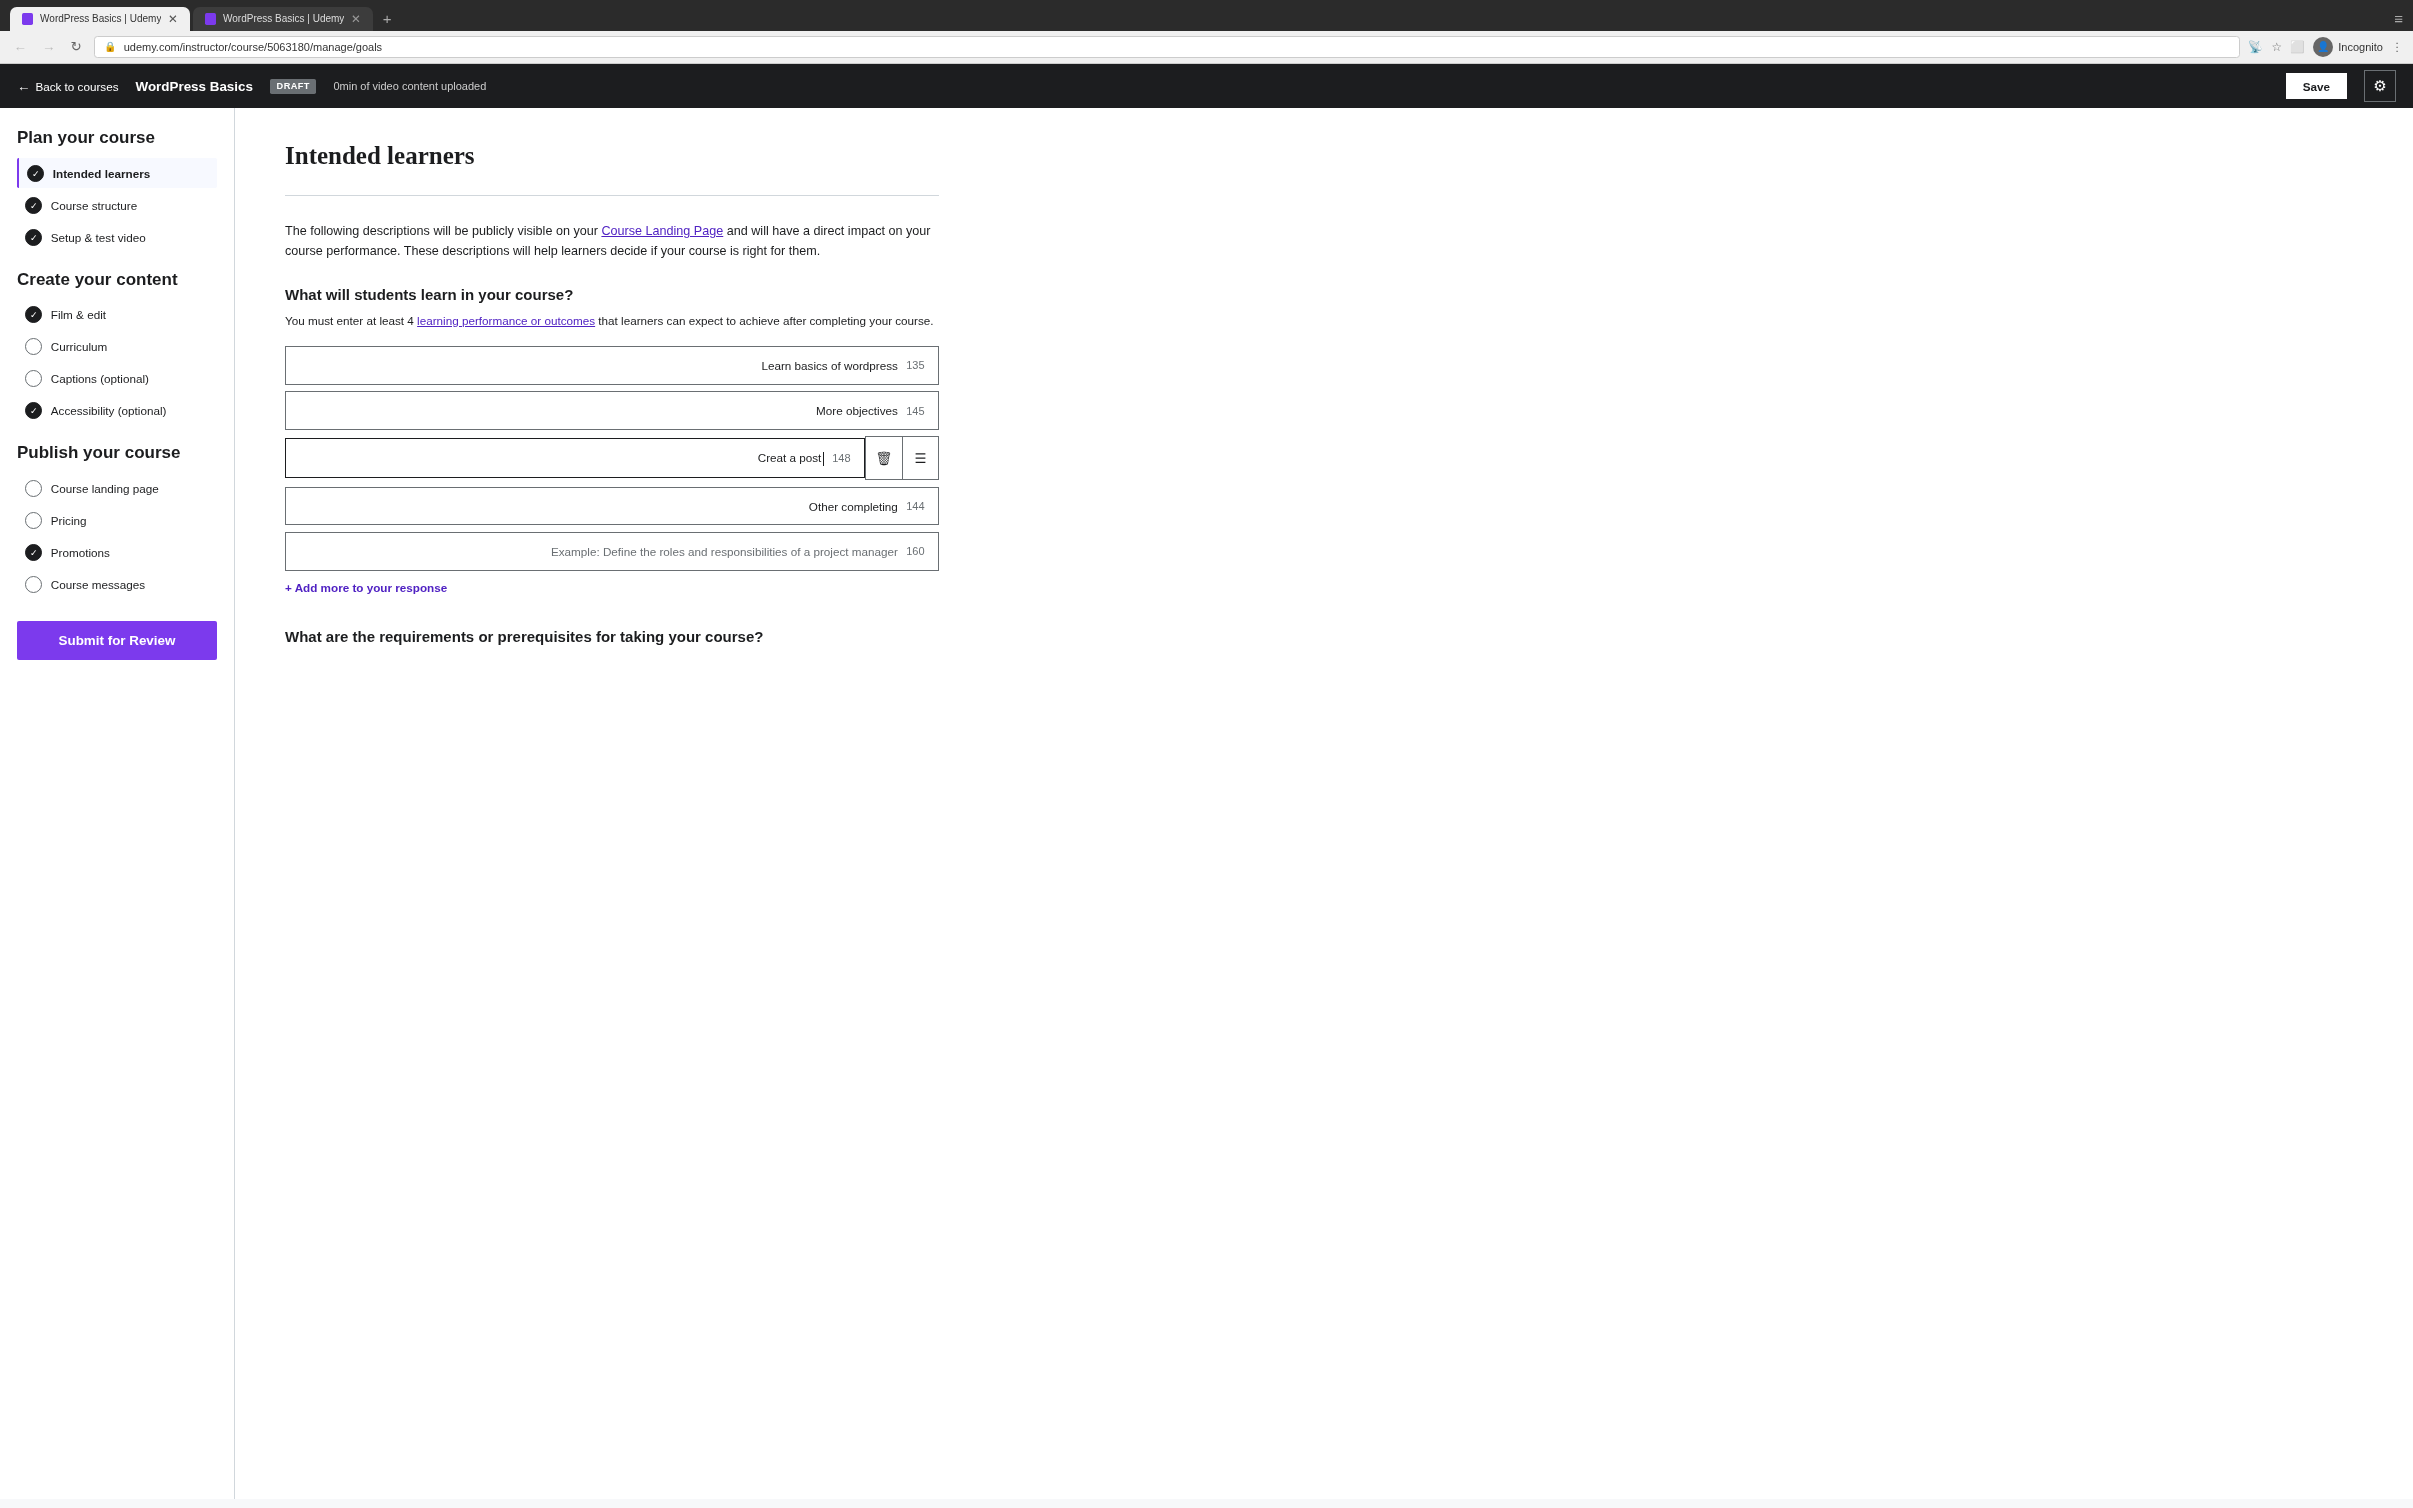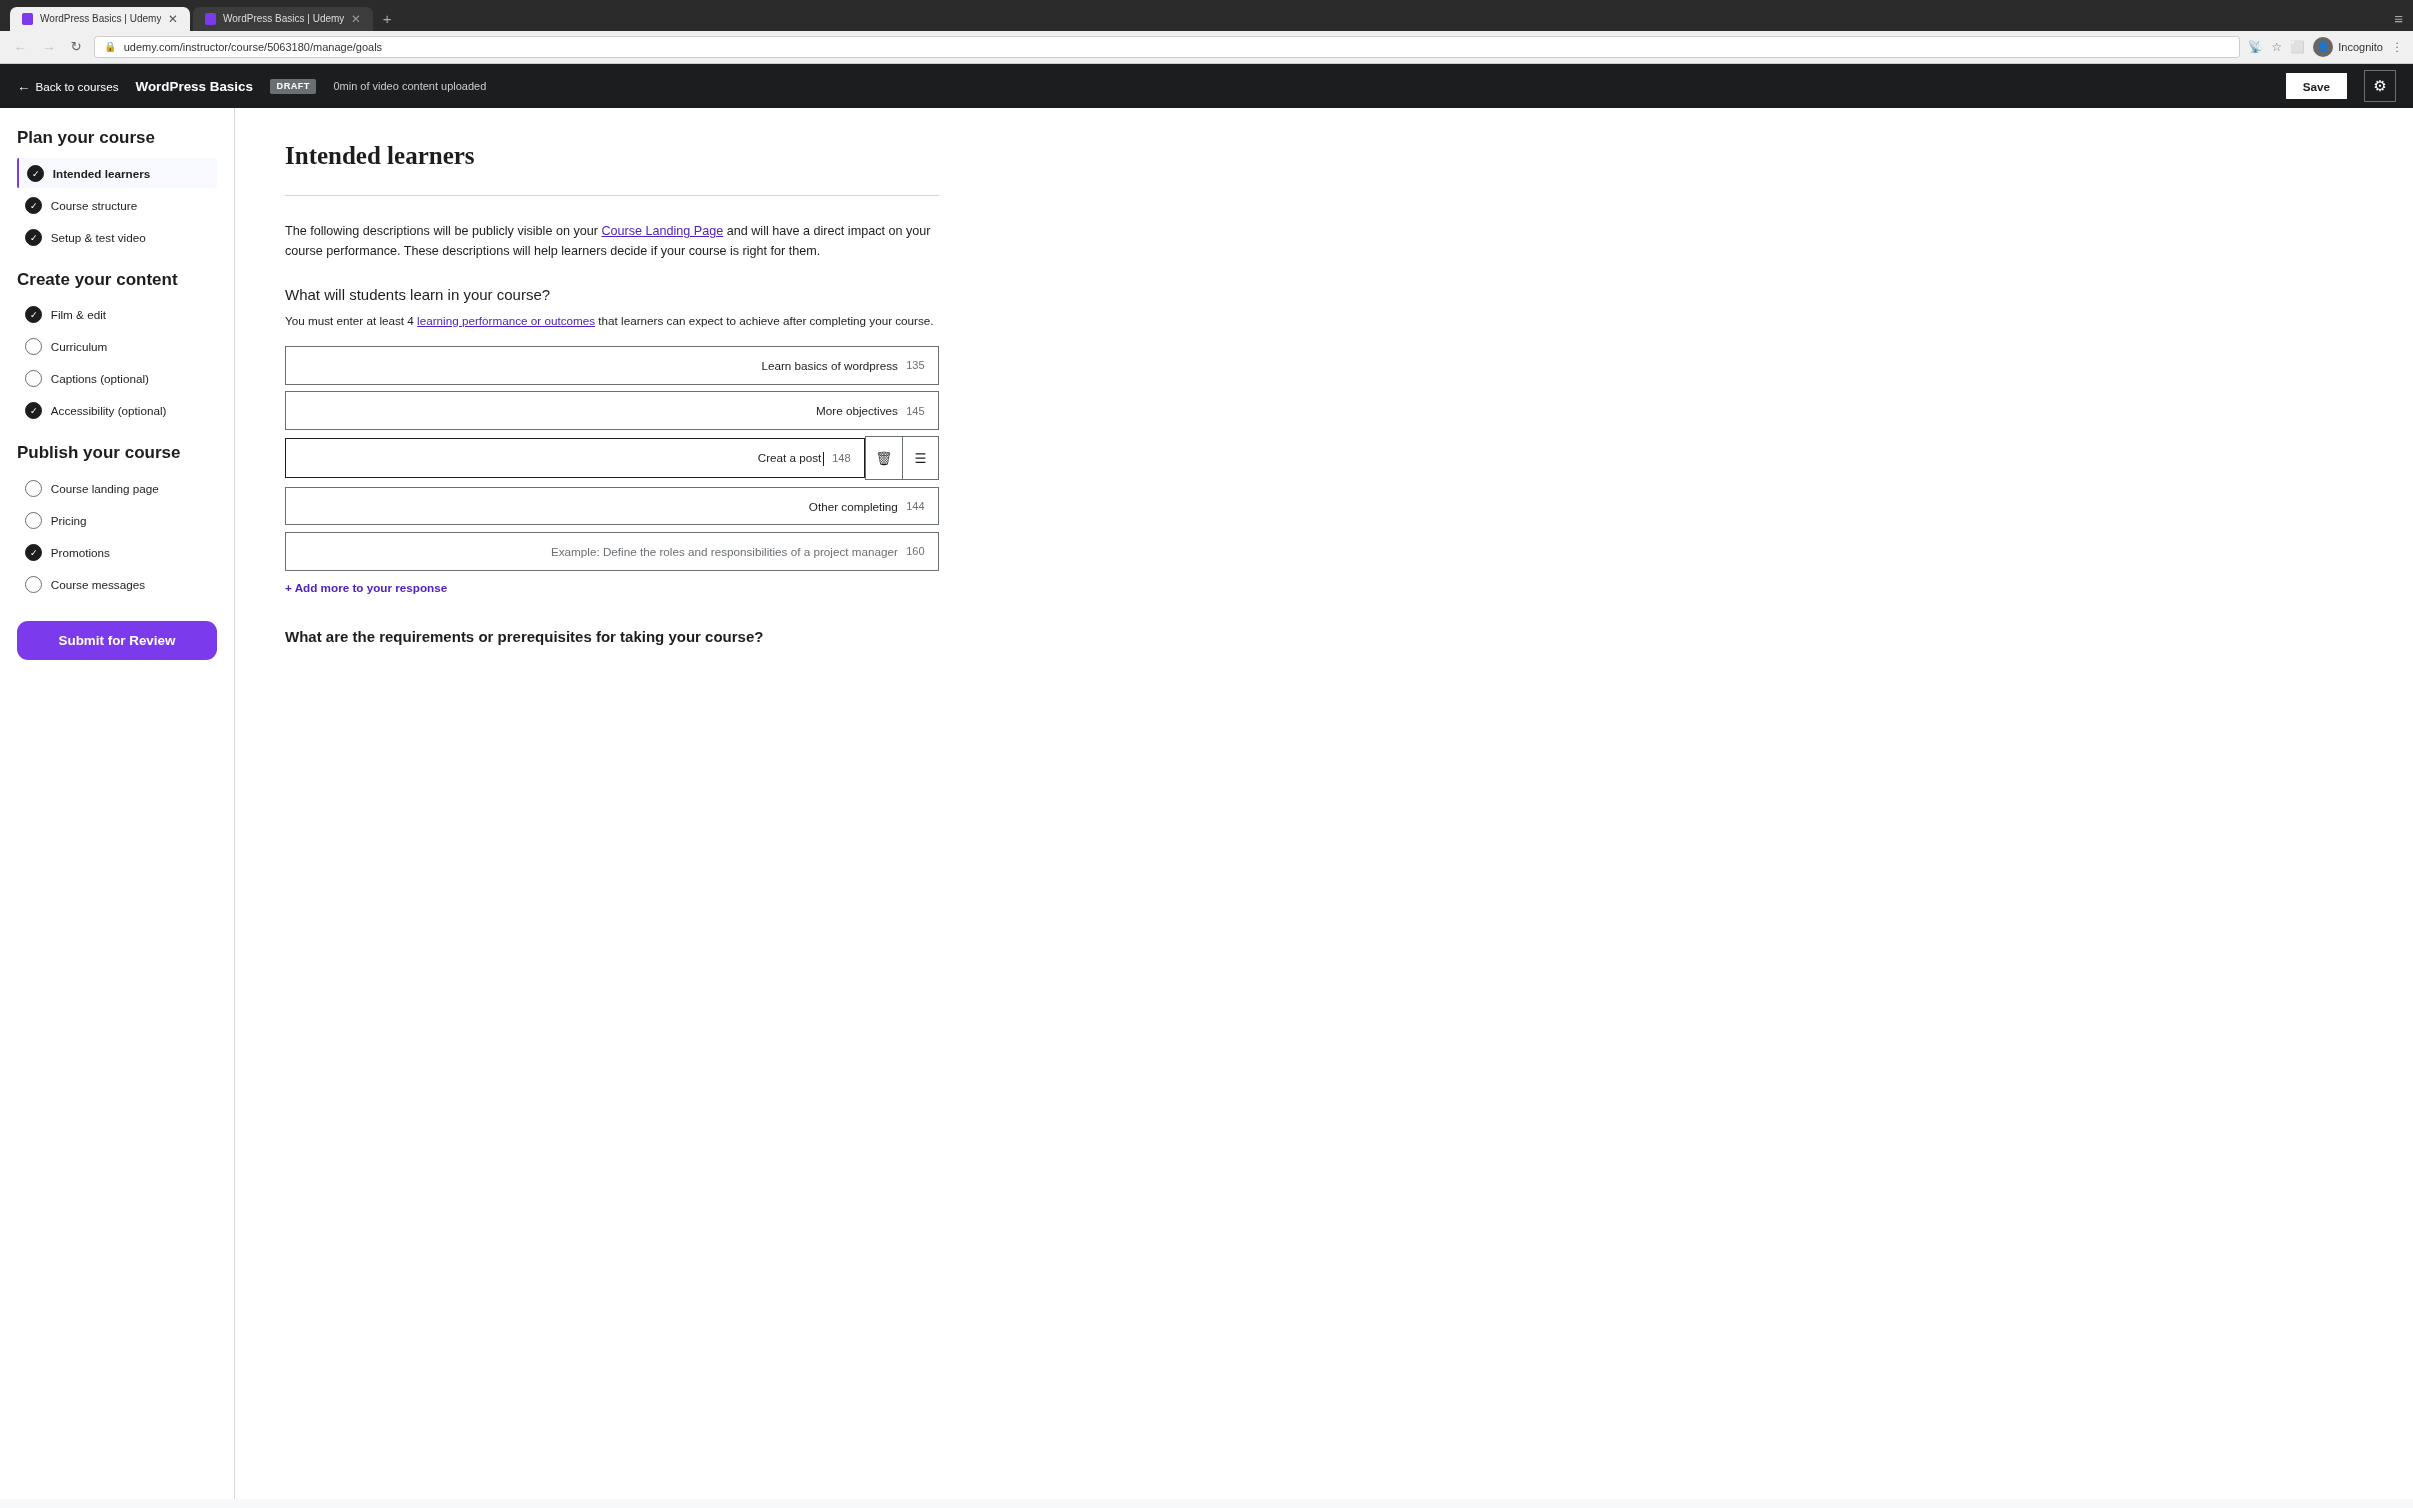--- a/index.html
+++ b/index.html
@@ -45,31 +45,31 @@
     .sidebar { width: 235px; flex-shrink: 0; padding: 20px 17px; border-right: 0.8px solid #d1d7dc; background: #fff; }
     .sidebar-section-title { font-size: 17px; font-weight: 700; color: #1c1d1f; margin-bottom: 10px; margin-top: 17px; }
     .sidebar-section-title:first-child { margin-top: 0; }
     .sidebar-item { display: flex; align-items: center; gap: 8.4px; padding: 6.7px 8.4px; font-size: 11.7px; color: #1c1d1f; cursor: pointer; border-radius: 1.7px; margin-bottom: 1.7px; }
     .sidebar-item.active { border-left: 2.5px solid #7c3aed; background: #f7f9ff; }
     .sidebar-item.active .item-label { font-weight: 600; }
     .check-circle { width: 17px; height: 17px; border-radius: 50%; border: 1.7px solid #6a6f73; display: flex; align-items: center; justify-content: center; flex-shrink: 0; }
     .check-circle.checked { border-color: #1c1d1f; background: #1c1d1f; color: white; }
     .check-circle.checked::after { content: '✓'; font-size: 9.2px; }
     .check-circle.empty { border-color: #6a6f73; }
-    .submit-btn { background: #7c3aed; color: white; border: none; font-size: 13.4px; font-weight: 700; padding: 11.7px 17px; width: 100%; cursor: pointer; margin-top: 20px; border-radius: 11px; }
+    .submit-btn { background: #7c3aed; color: white; border: none; font-size: 13.4px; font-weight: 700; padding: 11.7px 17px; width: 100%; cursor: pointer; margin-top: 20px; border-radius: 2px; }
 
     
     .content-area { flex: 1; padding: 34px 50px; max-width: 754px; }
     .page-title { font-size: 25px; font-weight: 700; margin-bottom: 25px; font-family: Georgia, serif; }
     .divider { border: none; border-top: 0.8px solid #d1d7dc; margin-bottom: 25px; }
 
     .description-text { font-size: 12.6px; line-height: 1.6; color: #1c1d1f; margin-bottom: 25px; }
     .description-text a { color: #5022c3; text-decoration: underline; }
 
-    .section-heading { font-size: 15px; font-weight: 400; margin-bottom: 8.4px; }
+    .section-heading { font-size: 15px; font-weight: 700; margin-bottom: 8.4px; }
     .section-subtext { font-size: 11.7px; color: #1c1d1f; margin-bottom: 17px; line-height: 1.5; }
     .section-subtext a { color: #5022c3; text-decoration: underline; }
 
     .objective-row { display: flex; align-items: center; margin-bottom: 6.7px; }
     .objective-input { flex: 1; border: 0.8px solid #6a6f73; padding: 11.7px 13.4px; font-size: 11.7px; display: flex; align-items: center; justify-content: space-between; background: white; text-align: right; }
     .objective-input.active { border-color: #1c1d1f; border-width: 1.7px; }
     .objective-text { font-size: 11.7px; color: #1c1d1f; flex: 1; }
     .objective-text.placeholder { color: #6a6f73; }
     .char-count { font-size: 11px; color: #6a6f73; flex-shrink: 0; margin-left: 8.4px; }
     .objective-actions { display: flex; align-items: center; margin-left: 0; }

